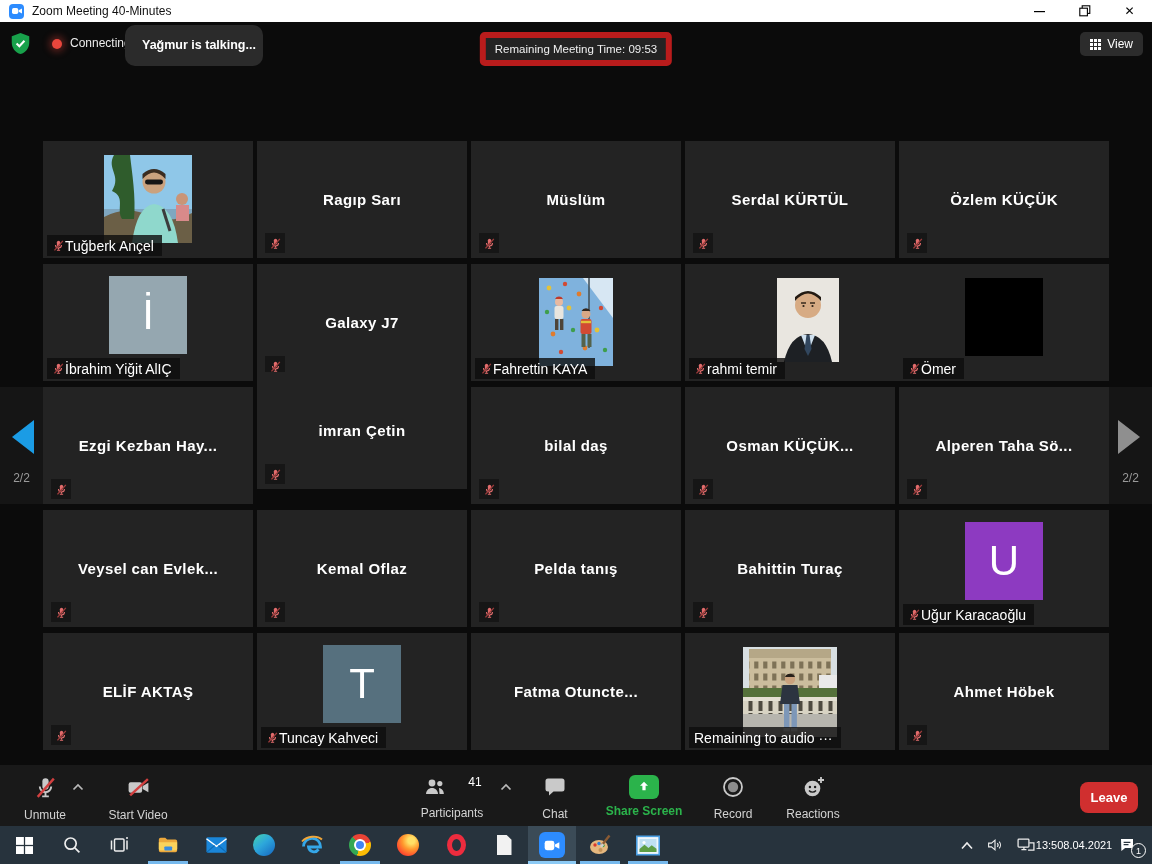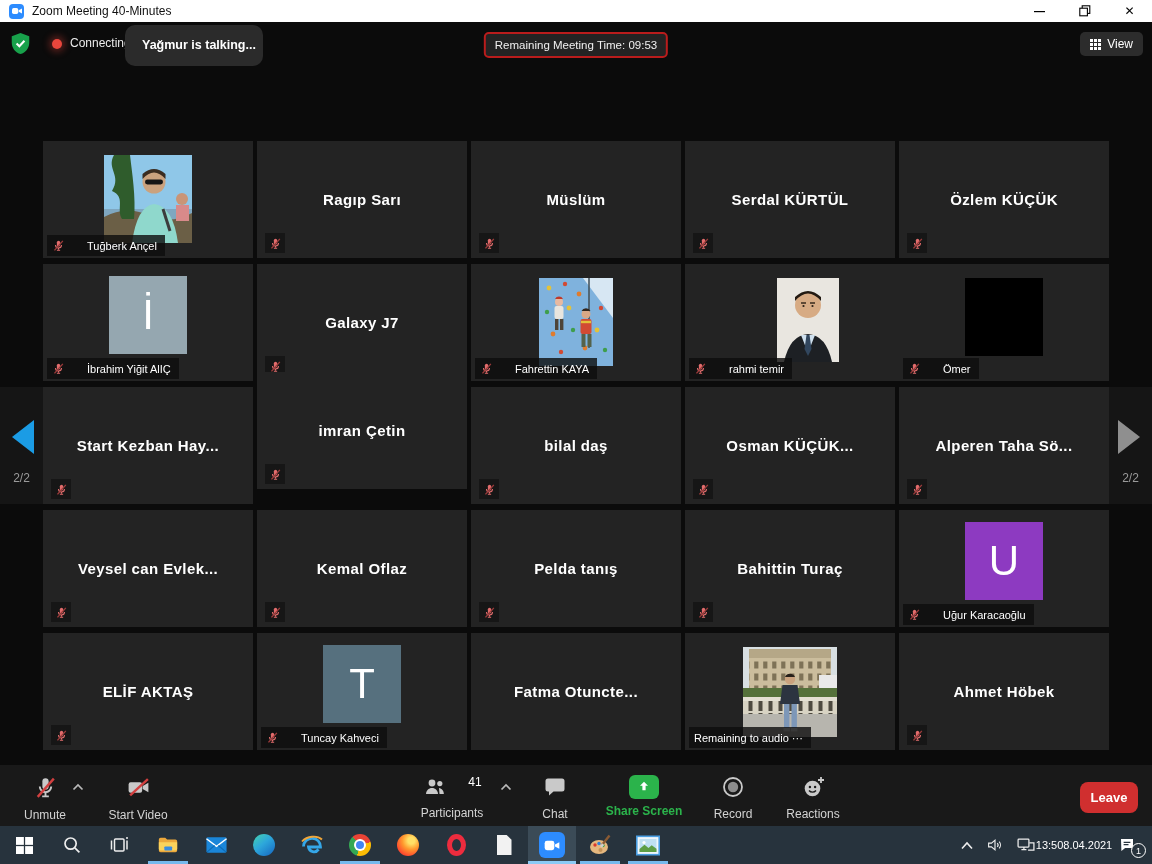--- a/index.html
+++ b/index.html
@@ -21,36 +21,36 @@
   .meeting{position:absolute;left:0;top:22px;width:1152px;height:804px;background:#0b0b0b;}
   .topbar{position:absolute;left:0;top:0;width:100%;height:44px;}
   .shield{position:absolute;left:10px;top:10px;}
   .recdot{position:absolute;left:52px;top:17px;width:10px;height:10px;border-radius:50%;
           background:#e8463c;box-shadow:0 0 7px 3px rgba(232,70,60,.35);}
   .reclabel{position:absolute;left:70px;top:14px;font-size:12px;color:#ececec;}
   .talking{position:absolute;left:125px;top:3px;width:138px;height:41px;background:#2b2b2b;
            border-radius:10px;color:#fff;font-size:12.5px;font-weight:bold;line-height:41px;
            padding-left:17px;box-sizing:border-box;}
   .timer{position:absolute;left:50%;transform:translateX(-50%);top:10px;height:22px;line-height:22px;
-         padding:0 9px;border:2px solid #b91c1c;border-radius:5px;background:#232323;color:#f0f0f0;
+         padding:0 9px;border:6px solid #b91c1c;border-radius:5px;background:#232323;color:#f0f0f0;
          font-size:11.5px;white-space:nowrap;}
   .viewbtn{position:absolute;right:9px;top:10px;height:24px;background:#2c2c2c;border:0;border-radius:5px;
            color:#fff;font-size:12px;display:flex;align-items:center;gap:6px;padding:0 10px;cursor:default;}
   .gridicon{display:grid;grid-template-columns:repeat(3,3px);grid-template-rows:repeat(3,3px);gap:1px;}
   .gridicon i{background:#fff;}
 
   
   .gridarea{position:absolute;left:0;top:44px;width:1152px;height:699px;}
   .tile{position:absolute;width:210px;height:117px;background:#232323;}
   .cname{position:absolute;inset:0;display:flex;align-items:center;justify-content:center;
          color:#fff;font-weight:bold;font-size:15px;letter-spacing:.4px;padding:0 6px;text-align:center;}
   .micbadge{position:absolute;left:8px;bottom:5px;width:20px;height:20px;background:rgba(12,12,12,.55);
             display:flex;align-items:center;justify-content:center;}
-  .tag{position:absolute;left:4px;bottom:2px;height:21px;display:flex;align-items:center;gap:22px;
-       background:rgba(12,12,12,.8);padding:0 8px 0 5px;color:#fff;font-size:11px;white-space:nowrap;
+  .tag{position:absolute;left:4px;bottom:2px;height:21px;display:flex;align-items:center;gap:0;
+       background:rgba(12,12,12,.8);padding:0 8px 0 5px;color:#fff;font-size:14px;white-space:nowrap;
        max-width:200px;overflow:hidden;}
   .avatar{position:absolute;left:66px;top:12px;width:78px;height:78px;display:flex;align-items:center;
           justify-content:center;color:#fff;font-size:42px;}
   .photo{position:absolute;top:14px;left:50%;transform:translateX(-50%);line-height:0;}
   .blackvid{position:absolute;top:14px;left:66px;width:78px;height:78px;background:#000;}
 
   
   .navstrip{position:absolute;top:321px;width:43px;height:117px;background:#151515;}
   .navstrip.left{left:0;} .navstrip.right{right:0;}
   .arrow-left{position:absolute;left:12px;top:33px;width:0;height:0;border-top:17px solid transparent;
@@ -323,21 +323,21 @@
             <span style="line-height:0"><svg width="13" height="13" viewBox="0 0 24 24">
                 <path d="M12 3a3 3 0 0 1 3 3v5a3 3 0 0 1-6 0V6a3 3 0 0 1 3-3z" fill="#e26d6d"></path>
                 <path d="M6.5 11a5.5 5.5 0 0 0 11 0" stroke="#e26d6d" stroke-width="2" fill="none"></path>
                 <path d="M12 16.5v3M9 20.7h6" stroke="#e26d6d" stroke-width="2"></path>
                 <path d="M4.5 21L20 3.5" stroke="#9e3b3b" stroke-width="2.5"></path>
               </svg></span>
             <span>Ömer</span>
           </div>
         </div>
         <div class="tile" style="left: 43px; top: 321px;">
-          <div class="cname">Start Kezban Hay...</div>
+          <div class="cname">Ezgi Kezban Hay...</div>
           <span class="micbadge">
             <svg width="13" height="13" viewBox="0 0 24 24">
               <path d="M12 3a3 3 0 0 1 3 3v5a3 3 0 0 1-6 0V6a3 3 0 0 1 3-3z" fill="#e26d6d"></path>
               <path d="M6.5 11a5.5 5.5 0 0 0 11 0" stroke="#e26d6d" stroke-width="2" fill="none"></path>
               <path d="M12 16.5v3M9 20.7h6" stroke="#e26d6d" stroke-width="2"></path>
               <path d="M4.5 21L20 3.5" stroke="#9e3b3b" stroke-width="2.5"></path>
             </svg>
           </span>
         </div>
         <div class="tile" style="left: 257px; top: 306px;">

